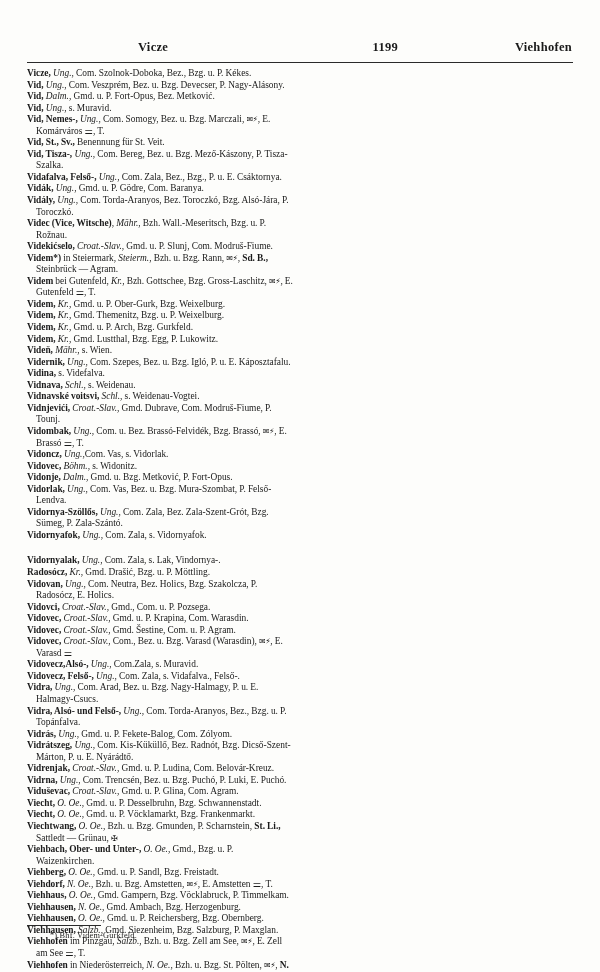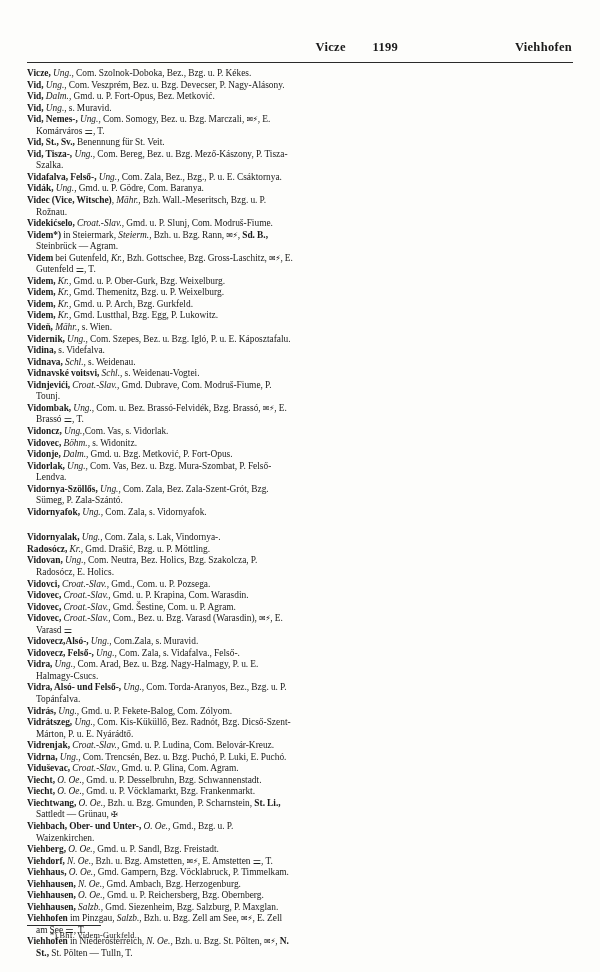--- a/index.html
+++ b/index.html
@@ -29,21 +29,21 @@
     top: 40px;
     height: 20px;
     display: flex;
     align-items: baseline;
     font-size: 12.5px;
     font-weight: bold;
     letter-spacing: 0.3px;
   }
   .header .h-left {
     width: 210px;
-    text-align: right;
+    text-align: left;
     padding-left: 110px;
   }
   .header .h-center {
     width: 80px;
     text-align: center;
   }
   .header .h-right {
     flex: 1;
     text-align: left;
     padding-left: 90px;
@@ -118,20 +118,21 @@
     <div class="col" id="col0">
         <p class="entry"><b>Vicze,</b> <i>Ung.,</i> Com. Szolnok-Doboka, Bez., Bzg. u. P. Kékes.</p>
         <p class="entry"><b>Vid,</b> <i>Ung.,</i> Com. Veszprém, Bez. u. Bzg. Devecser, P. Nagy-Alásony.</p>
         <p class="entry"><b>Vid,</b> <i>Dalm.,</i> Gmd. u. P. Fort-Opus, Bez. Metković.</p>
         <p class="entry"><b>Vid,</b> <i>Ung.,</i> s. Muravid.</p>
         <p class="entry"><b>Vid, Nemes-,</b> <i>Ung.,</i> Com. Somogy, Bez. u. Bzg. Marczali, <span class="sym">✉⚡</span>, E. Komárváros ⚌, T.</p>
         <p class="entry"><b>Vid, St., Sv.,</b> Benennung für St. Veit.</p>
         <p class="entry"><b>Vid, Tisza-,</b> <i>Ung.,</i> Com. Bereg, Bez. u. Bzg. Mező-Kászony, P. Tisza-Szalka.</p>
         <p class="entry"><b>Vidafalva, Felső-,</b> <i>Ung.,</i> Com. Zala, Bez., Bzg., P. u. E. Csáktornya.</p>
         <p class="entry"><b>Vidák,</b> <i>Ung.,</i> Gmd. u. P. Gödre, Com. Baranya.</p>
+        <p class="entry"><b>Vidály,</b> <i>Ung.,</i> Com. Torda-Aranyos, Bez. Toroczkó, Bzg. Alsó-Jára, P. Toroczkó.</p>
         <p class="entry"><b>Videc (Vice, Witsche)</b>, <i>Mähr.,</i> Bzh. Wall.-Meseritsch, Bzg. u. P. Rožnau.</p>
         <p class="entry"><b>Videkićselo,</b> <i>Croat.-Slav.,</i> Gmd. u. P. Slunj, Com. Modruš-Fiume.</p>
         <p class="entry"><b>Videm*)</b> in Steiermark, <i>Steierm.,</i> Bzh. u. Bzg. Rann, <span class="sym">✉⚡</span>, <b>Sd. B.,</b> Steinbrück — Agram.</p>
         <p class="entry"><b>Videm</b> bei Gutenfeld, <i>Kr.,</i> Bzh. Gottschee, Bzg. Gross-Laschitz, <span class="sym">✉⚡</span>, E. Gutenfeld ⚌, T.</p>
         <p class="entry"><b>Videm,</b> <i>Kr.,</i> Gmd. u. P. Ober-Gurk, Bzg. Weixelburg.</p>
         <p class="entry"><b>Videm,</b> <i>Kr.,</i> Gmd. Themenitz, Bzg. u. P. Weixelburg.</p>
         <p class="entry"><b>Videm,</b> <i>Kr.,</i> Gmd. u. P. Arch, Bzg. Gurkfeld.</p>
         <p class="entry"><b>Videm,</b> <i>Kr.,</i> Gmd. Lustthal, Bzg. Egg, P. Lukowitz.</p>
         <p class="entry"><b>Videň,</b> <i>Mähr.,</i> s. Wien.</p>
         <p class="entry"><b>Vidernik,</b> <i>Ung.,</i> Com. Szepes, Bez. u. Bzg. Igló, P. u. E. Káposztafalu.</p>

